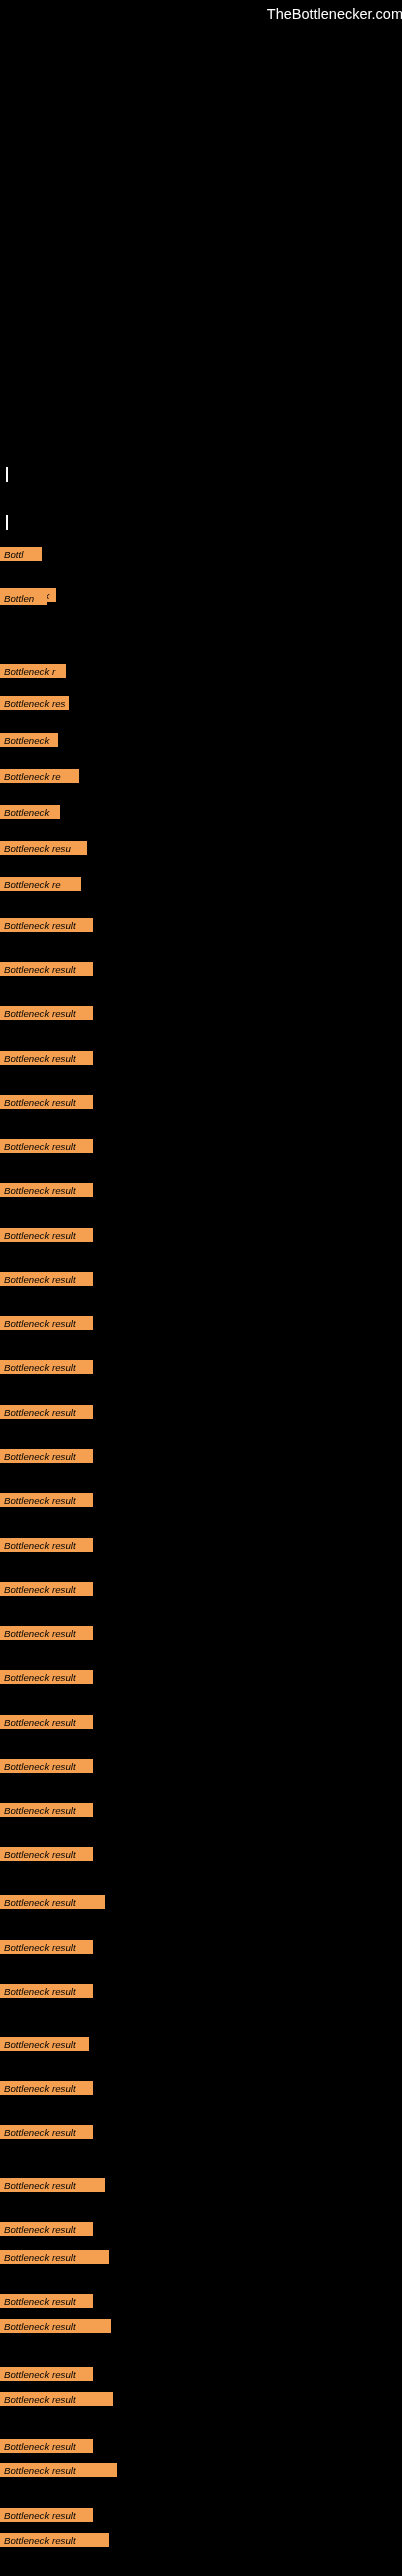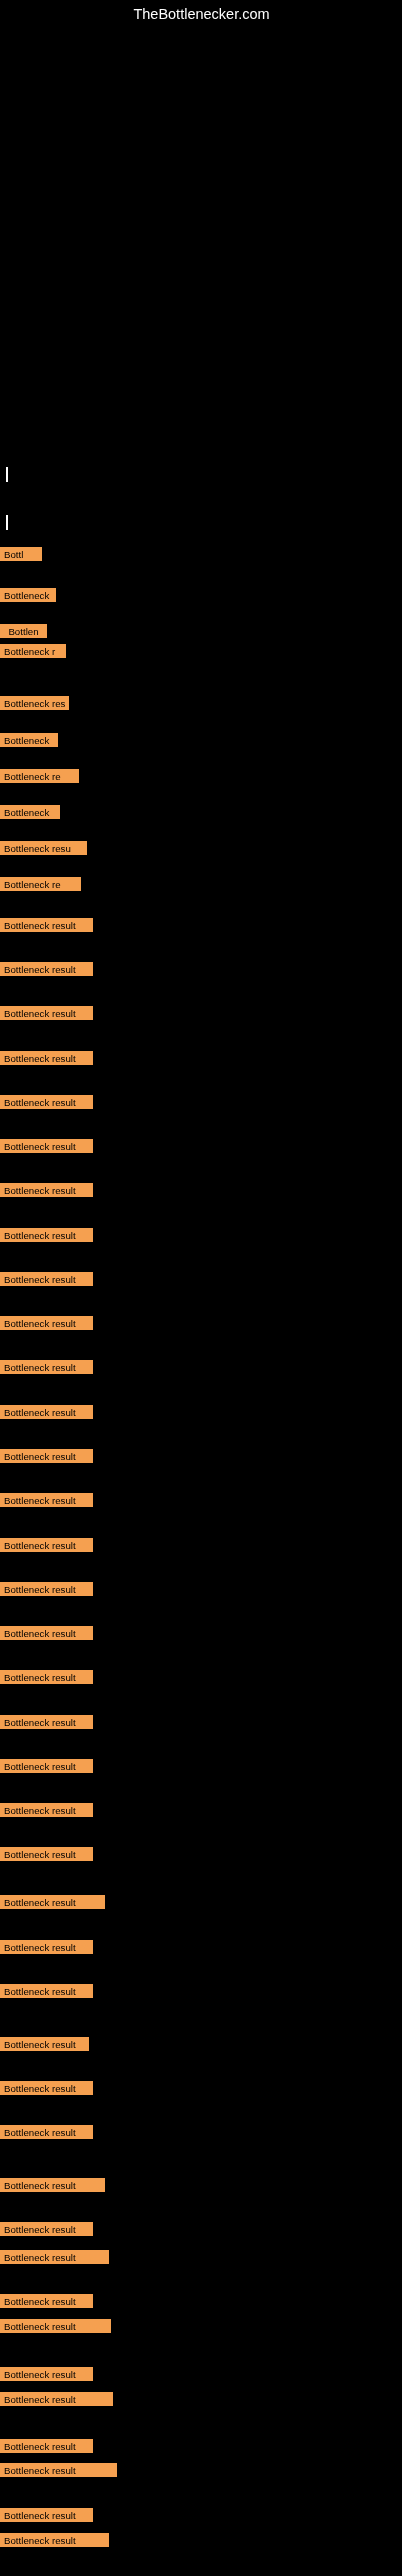--- a/index.html
+++ b/index.html
@@ -12,21 +12,21 @@
       width: 403px;
       min-height: 2576px;
       background-color: #000000;
       font-family: Arial, sans-serif;
       position: relative;
     }
 
     .site-title {
       color: #ffffff;
       font-size: 14.5px;
-      text-align: center;
+      text-align: right;
       padding-top: 6.4px;
       font-weight: normal;
     }
 
     .main-content {
       position: relative;
       width: 100%;
       min-height: 2576px;
     }
 
@@ -44,39 +44,40 @@
       background-color: #f5a050;
       color: #000000;
       font-size: 9.7px;
       padding: 1.6px 4px;
       white-space: nowrap;
       overflow: hidden;
     }
 
     .label-text {
       display: block;
+      font-style: italic;
     }
   </style>
 </head>
 <body>
 
 <div class="main-content">
   <div class="site-title">TheBottlenecker.com</div>
 <div class="cursor-line" style="top: 467px;"></div>
     <div class="cursor-line" style="top: 515px;"></div>
     <div class="bottleneck-item" style="top: 547px; width: 42px;">
       <span class="label-text">Bottl</span>
     </div>
     <div class="bottleneck-item" style="top: 588px; width: 56px;">
       <span class="label-text">Bottleneck</span>
     </div>
-    <div class="bottleneck-item" style="top: 624px; width: 47px; text-align: center;">
+    <div class="bottleneck-item" style="top: 591px; width: 47px;">
       <span class="label-text">Bottlen</span>
     </div>
-    <div class="bottleneck-item" style="top: 644px; width: 66px;">
+    <div class="bottleneck-item" style="top: 664px; width: 66px;">
       <span class="label-text">Bottleneck r</span>
     </div>
     <div class="bottleneck-item" style="top: 696px; width: 69px;">
       <span class="label-text">Bottleneck res</span>
     </div>
     <div class="bottleneck-item" style="top: 733px; width: 58px;">
       <span class="label-text">Bottleneck</span>
     </div>
     <div class="bottleneck-item" style="top: 769px; width: 79px;">
       <span class="label-text">Bottleneck re</span>

